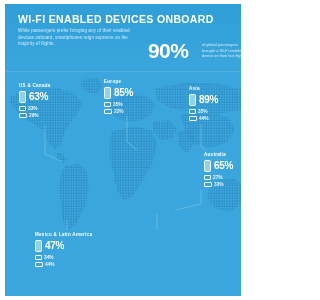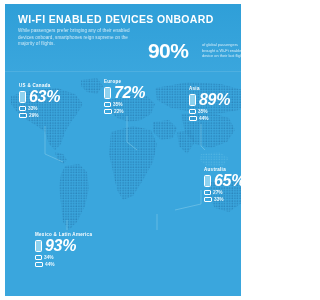--- a/index.html
+++ b/index.html
@@ -150,39 +150,38 @@
   }
   
   .icon-laptop {
     width: 7.5px;
     height: 5px;
     margin-right: 2.5px;
     background: transparent;
   }
 
   .value-primary {
-    font-size: 16px;
+    font-size: 10px;
     font-weight: bold;
     color: #ffffff;
     line-height: 13.5px;
     letter-spacing: -0.3px;
-    font-style: italic;
   }
   .value-secondary {
     font-size: 4.8px;
     font-weight: bold;
     color: #eaf7fd;
     line-height: 6px;
   }
 
   
   #region-us-canada   { left: 14px;  top: 79px; }
   #region-europe      { left: 99px;  top: 75px; }
   #region-asia        { left: 184px; top: 82px; }
-  #region-australia   { left: 199px; top: 163px; }
+  #region-australia   { left: 199px; top: 148px; }
   #region-mexico-latam{ left: 30px;  top: 228px; }
   #region-uae         { left: 136px; top: 228px; }
 </style>
 </head>
 <body>
 
 <div id="infographic">
 
   <div class="header-band">
     <div class="title">WI-FI ENABLED DEVICES ONBOARD</div>
@@ -257,21 +256,21 @@
     <div class="stat-row">
       <span class="icon-box icon-laptop"></span>
       <span class="value-secondary">29%</span>
     </div>
   </div>
 
   <div class="region" id="region-europe">
     <div class="region-name">Europe</div>
     <div class="stat-row primary">
       <span class="icon-box icon-phone"></span>
-      <span class="value-primary">72%</span>
+      <span class="value-primary">85%</span>
     </div>
     <div class="stat-row">
       <span class="icon-box icon-tablet"></span>
       <span class="value-secondary">35%</span>
     </div>
     <div class="stat-row">
       <span class="icon-box icon-laptop"></span>
       <span class="value-secondary">22%</span>
     </div>
   </div>
@@ -305,21 +304,21 @@
     <div class="stat-row">
       <span class="icon-box icon-laptop"></span>
       <span class="value-secondary">33%</span>
     </div>
   </div>
 
   <div class="region" id="region-mexico-latam">
     <div class="region-name">Mexico &amp; Latin America</div>
     <div class="stat-row primary">
       <span class="icon-box icon-phone"></span>
-      <span class="value-primary">93%</span>
+      <span class="value-primary">47%</span>
     </div>
     <div class="stat-row">
       <span class="icon-box icon-tablet"></span>
       <span class="value-secondary">34%</span>
     </div>
     <div class="stat-row">
       <span class="icon-box icon-laptop"></span>
       <span class="value-secondary">44%</span>
     </div>
   </div>

